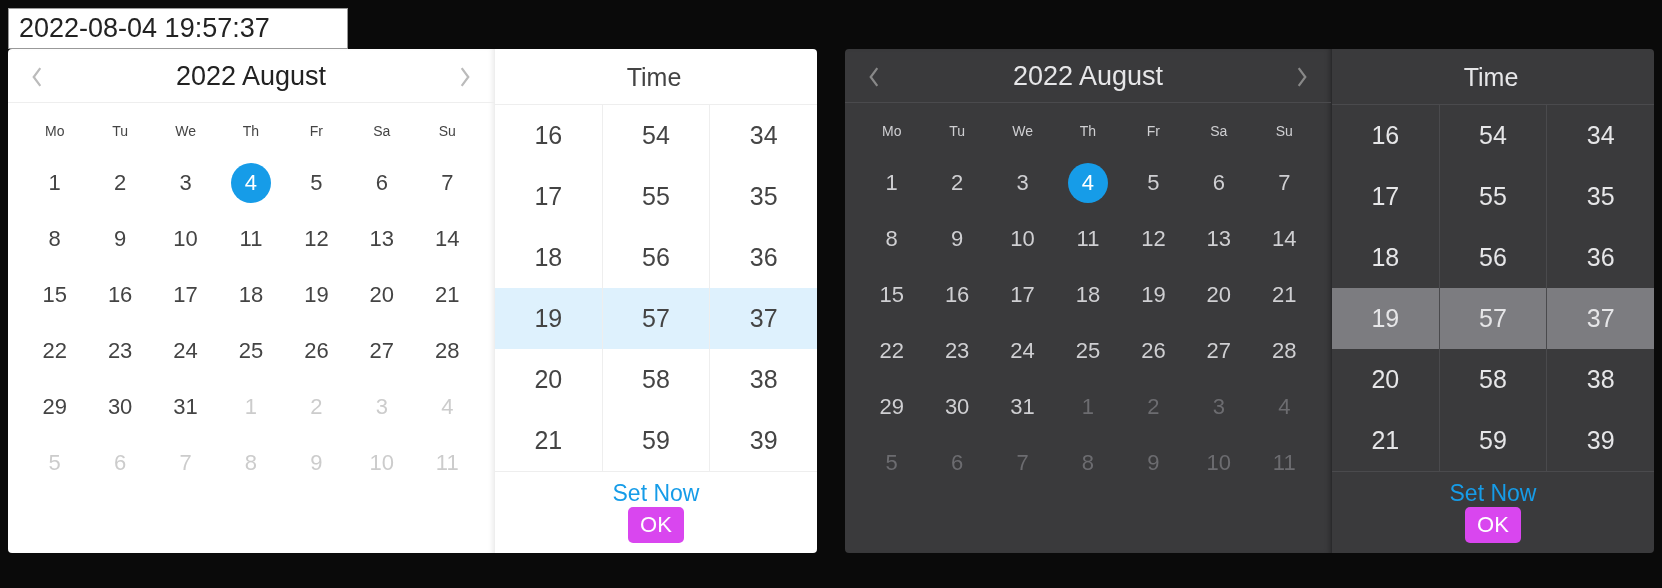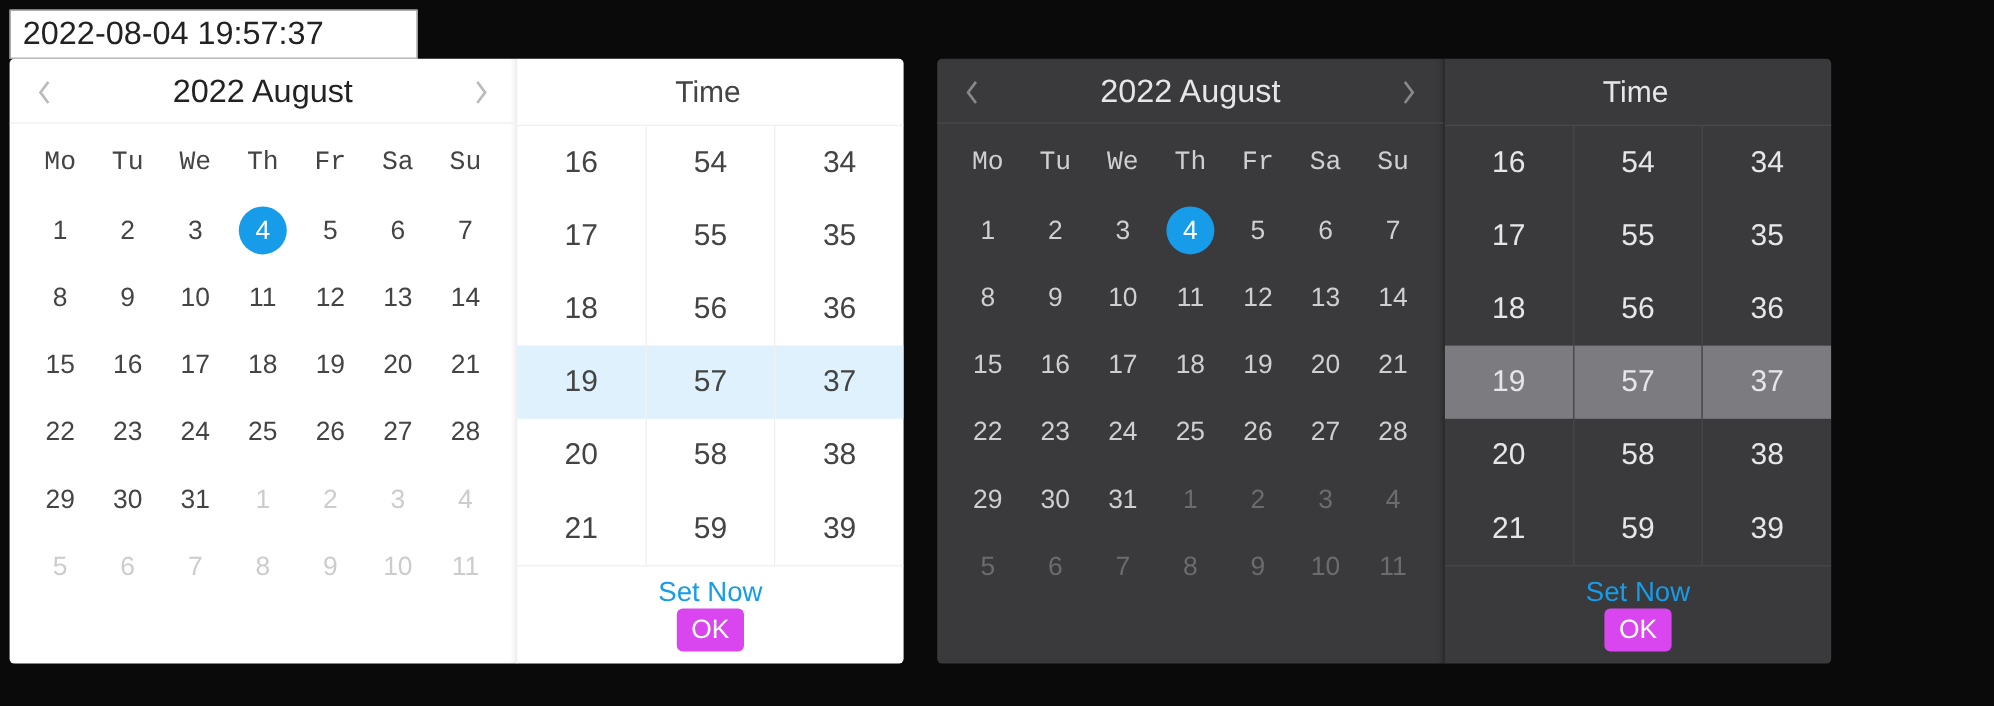--- a/index.html
+++ b/index.html
@@ -25,21 +25,21 @@
       gap: 28px;
     }
     .picker {
       display: flex;
       border-radius: 4px;
       overflow: hidden;
     }
     .picker.light { background: #fff; }
     .picker.dark  { background: #3a3a3c; }
 
-    .cal { width: 423px; position: relative; }
+    .cal { width: 487px; position: relative; }
     .picker.light .cal { box-shadow: inset -4px 0 6px -4px rgba(0,0,0,.12); border-right: 1px solid #eee; }
     .picker.dark  .cal { box-shadow: inset -4px 0 6px -4px rgba(0,0,0,.4); border-right: 1px solid #2a2a2c; }
 
     .cal-header {
       display: flex;
       align-items: center;
       justify-content: space-between;
       padding: 12px 18px 10px 18px;
     }
     .picker.light .cal-header { border-bottom: 1px solid #eee; }
@@ -55,23 +55,22 @@
     .picker.dark  .chev svg { stroke: #888; }
 
     .grid {
       display: grid;
       grid-template-columns: repeat(7, 1fr);
       padding: 10px 14px 0 14px;
       gap: 4px 0;
     }
     .dow {
       text-align: center;
-      font-size: 22px;
+      font-size: 14px;
       padding: 10px 0 14px 0;
-      font-family: Liberation Mono, monospace;
     }
     .picker.light .dow { color: #444; }
     .picker.dark  .dow { color: #cfcfd2; }
 
     .day {
       text-align: center;
       font-size: 22px;
       height: 52px;
       display: flex;
       align-items: center;

